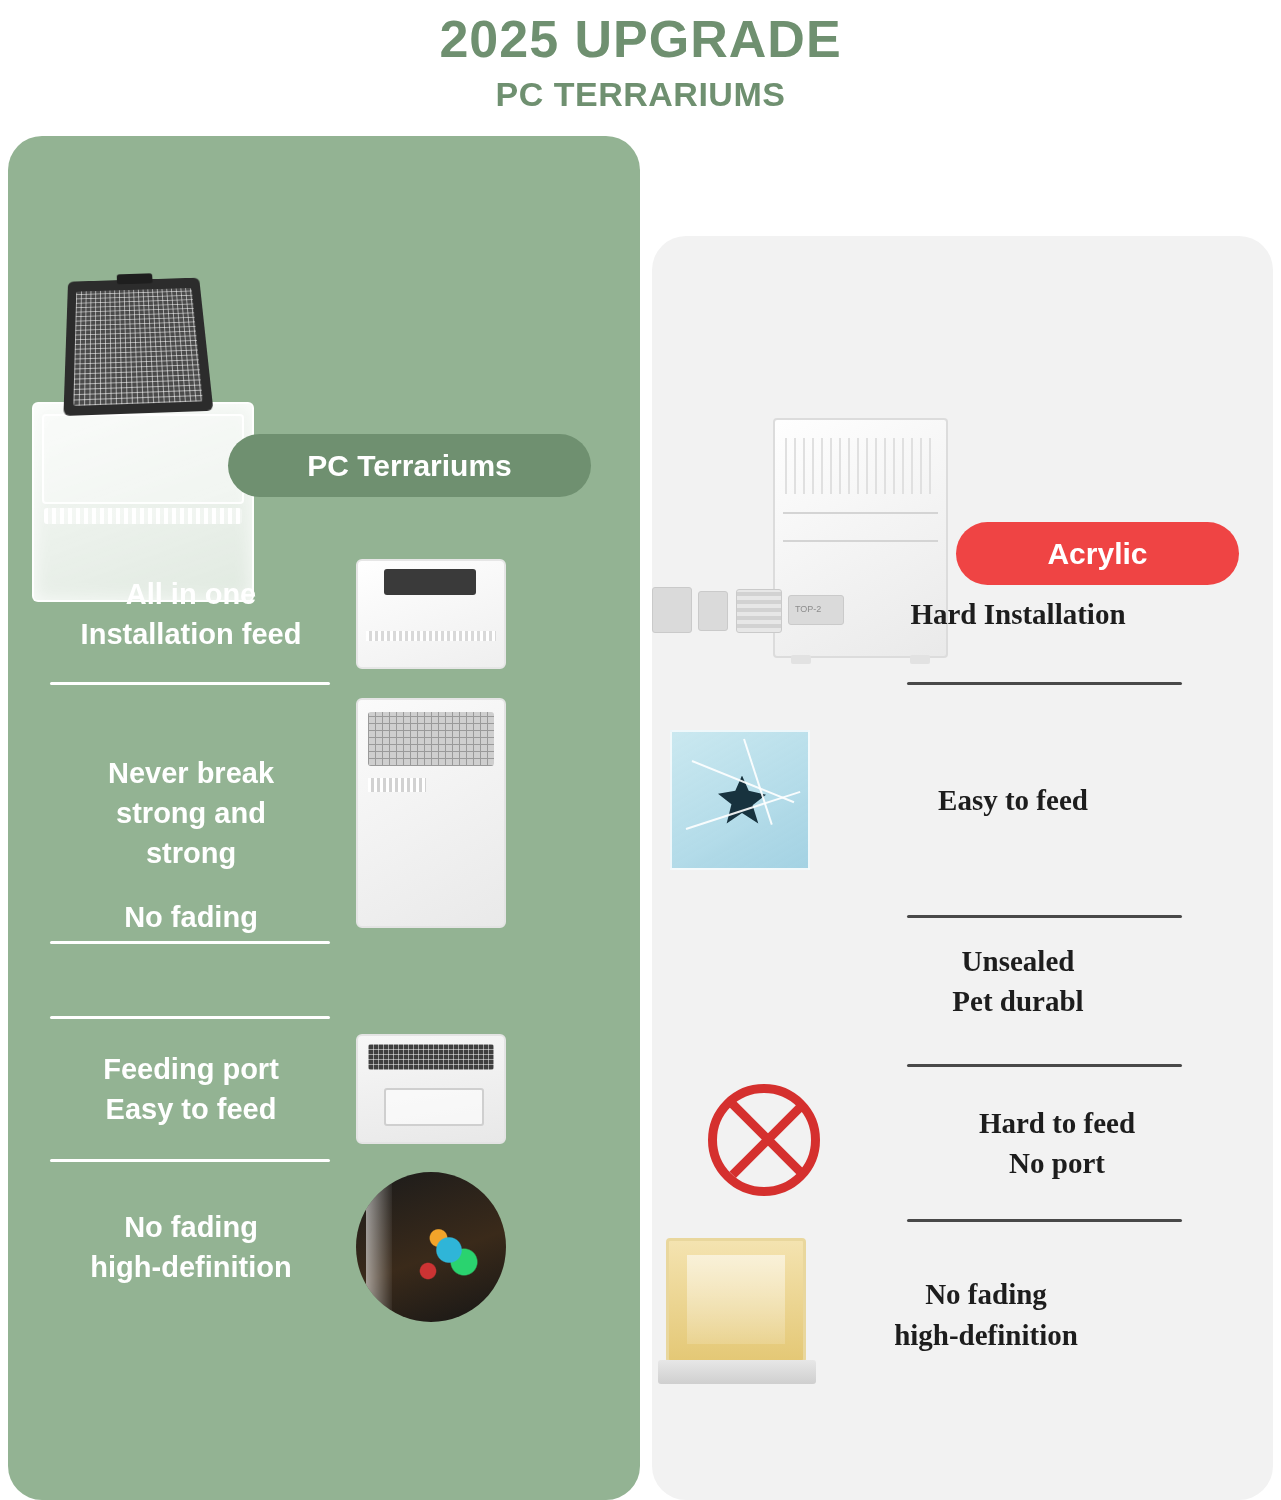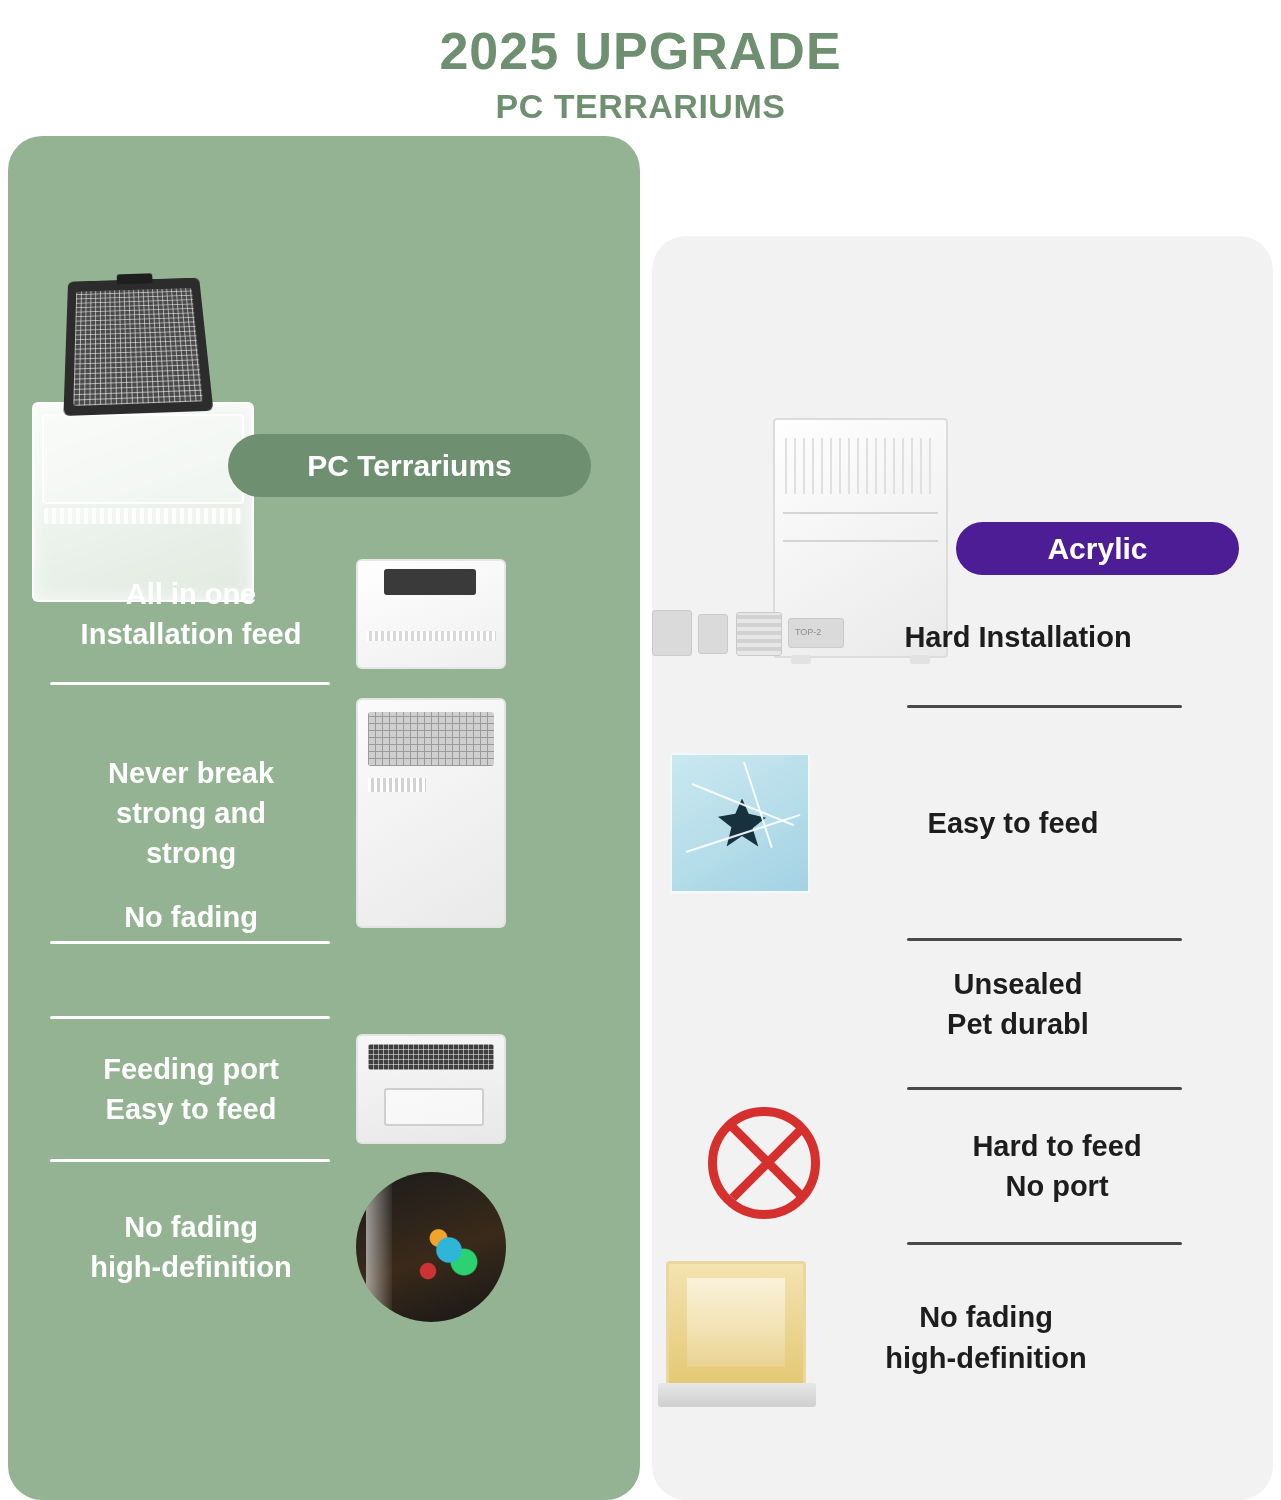--- a/index.html
+++ b/index.html
@@ -13,21 +13,21 @@
     height: 1500px;
     position: relative;
     font-family: "Liberation Sans", sans-serif;
     overflow: hidden;
   }
 
   
   .header {
     width: 100%;
     text-align: center;
-    padding-top: 24px;
+    padding-top: 12px;
   }
   .header .title-main {
     font-size: 52px;
     font-weight: bold;
     letter-spacing: 1px;
     color: #6f9070;
     line-height: 1.05;
     margin: 0;
   }
   .header .title-sub {
@@ -80,22 +80,22 @@
     width: 363px;
     height: 63px;
     background: #6f9070;
     justify-content: center;
     font-size: 30px;
   }
   .pill-right {
     left: 956px;
     top: 386px;
     width: 283px;
-    height: 53px;
-    background: #4c1d95;
+    height: 63px;
+    background: #ef4444;
     justify-content: center;
     font-size: 30px;
   }
 
   
   .hero-left {
     position: absolute;
     left: 18px;
     top: 128px;
     width: 250px;
@@ -196,22 +196,23 @@
   
   .rows-left {
     position: absolute;
     left: 8px;
     top: 420px;
     width: 632px;
   }
   .rows-right {
     position: absolute;
     left: 652px;
-    top: 443px;
+    top: 420px;
     width: 621px;
+    font-family: Liberation Serif, serif;
   }
   .frow {
     position: relative;
     display: flex;
     align-items: center;
   }
   .frow .txt {
     font-weight: bold;
     line-height: 1.38;
     text-align: center;

